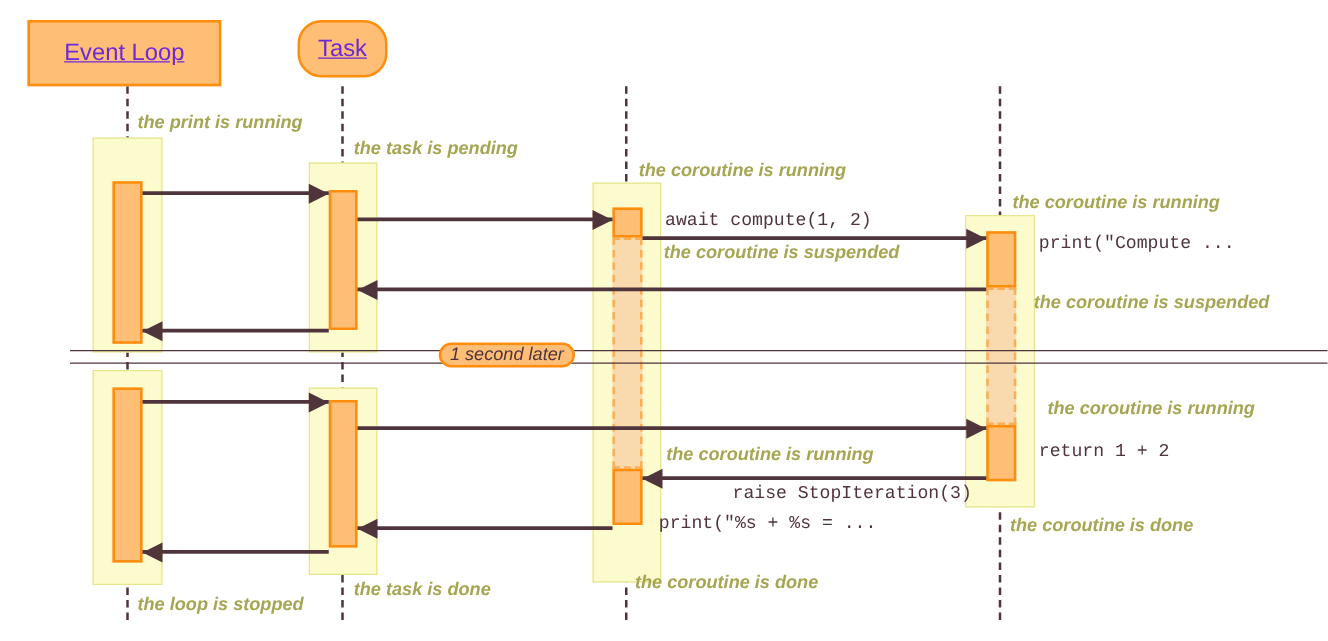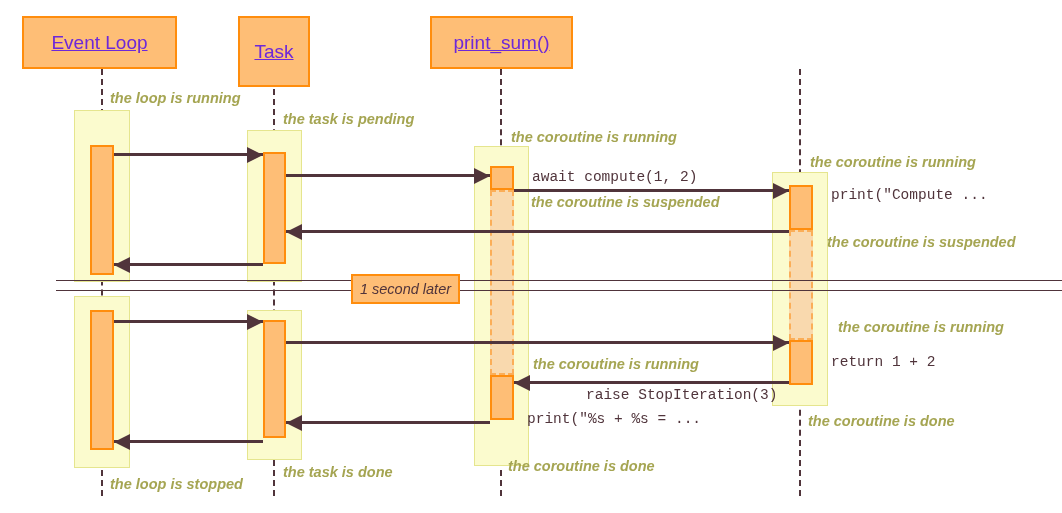--- a/index.html
+++ b/index.html
@@ -170,38 +170,35 @@
     <div class="msg" style="left: 286px; top: 341px; width: 503px;"></div>
     <div class="arrowhead right" style="top: 334.5px; left: 773px;"></div>
     <div class="msg" style="left: 514px; top: 381px; width: 275px;"></div>
     <div class="arrowhead left" style="top: 374.5px; left: 514px;"></div>
     <div class="msg" style="left: 286px; top: 421px; width: 204px;"></div>
     <div class="arrowhead left" style="top: 414.5px; left: 286px;"></div>
     <div class="msg" style="left: 114px; top: 440px; width: 149px;"></div>
     <div class="arrowhead left" style="top: 433.5px; left: 114px;"></div>
     <div class="divline" style="top: 280px;"></div>
     <div class="divline" style="top: 290px;"></div>
-    <div class="divbox" style="left: 351px; top: 274px; width: 109px; height: 30px;">
+    <div class="divbox" style="left: 351px; top: 274px; width: 109px; height: 20px; border-radius: 10px;">
       <span>1 second later</span>
     </div>
     <div class="participant" style="left: 22px; top: 16px; width: 155px; height: 53px;">
       <div class="plabel">Event Loop</div>
     </div>
-    <div class="participant" style="left: 238px; top: 16px; width: 72px; height: 71px;">
+    <div class="participant" style="left: 238px; top: 16px; width: 72px; height: 46px; border-radius: 19px;">
       <div class="plabel">Task</div>
-    </div>
-    <div class="participant" style="left: 430px; top: 16px; width: 143px; height: 53px;">
-      <div class="plabel">print_sum()</div>
     </div>
     <div class="mono" style="left: 532px; top: 168px;">await compute(1, 2)</div>
     <div class="mono" style="left: 831px; top: 186px;">print("Compute ...</div>
     <div class="mono" style="left: 831px; top: 353px;">return 1 + 2</div>
     <div class="mono" style="left: 586px; top: 386px;">raise StopIteration(3)</div>
     <div class="mono" style="left: 527px; top: 410px;">print("%s + %s = ...</div>
-    <div class="note" style="left: 110px; top: 91px;">the loop is running</div>
+    <div class="note" style="left: 110px; top: 91px;">the print is running</div>
     <div class="note" style="left: 283px; top: 112px;">the task is pending</div>
     <div class="note" style="left: 511px; top: 130px;">the coroutine is running</div>
     <div class="note" style="left: 810px; top: 155px;">the coroutine is running</div>
     <div class="note" style="left: 531px; top: 195px;">the coroutine is suspended</div>
     <div class="note" style="left: 827px; top: 235px;">the coroutine is suspended</div>
     <div class="note" style="left: 838px; top: 320px;">the coroutine is running</div>
     <div class="note" style="left: 533px; top: 357px;">the coroutine is running</div>
     <div class="note" style="left: 808px; top: 414px;">the coroutine is done</div>
     <div class="note" style="left: 508px; top: 459px;">the coroutine is done</div>
     <div class="note" style="left: 283px; top: 465px;">the task is done</div>

